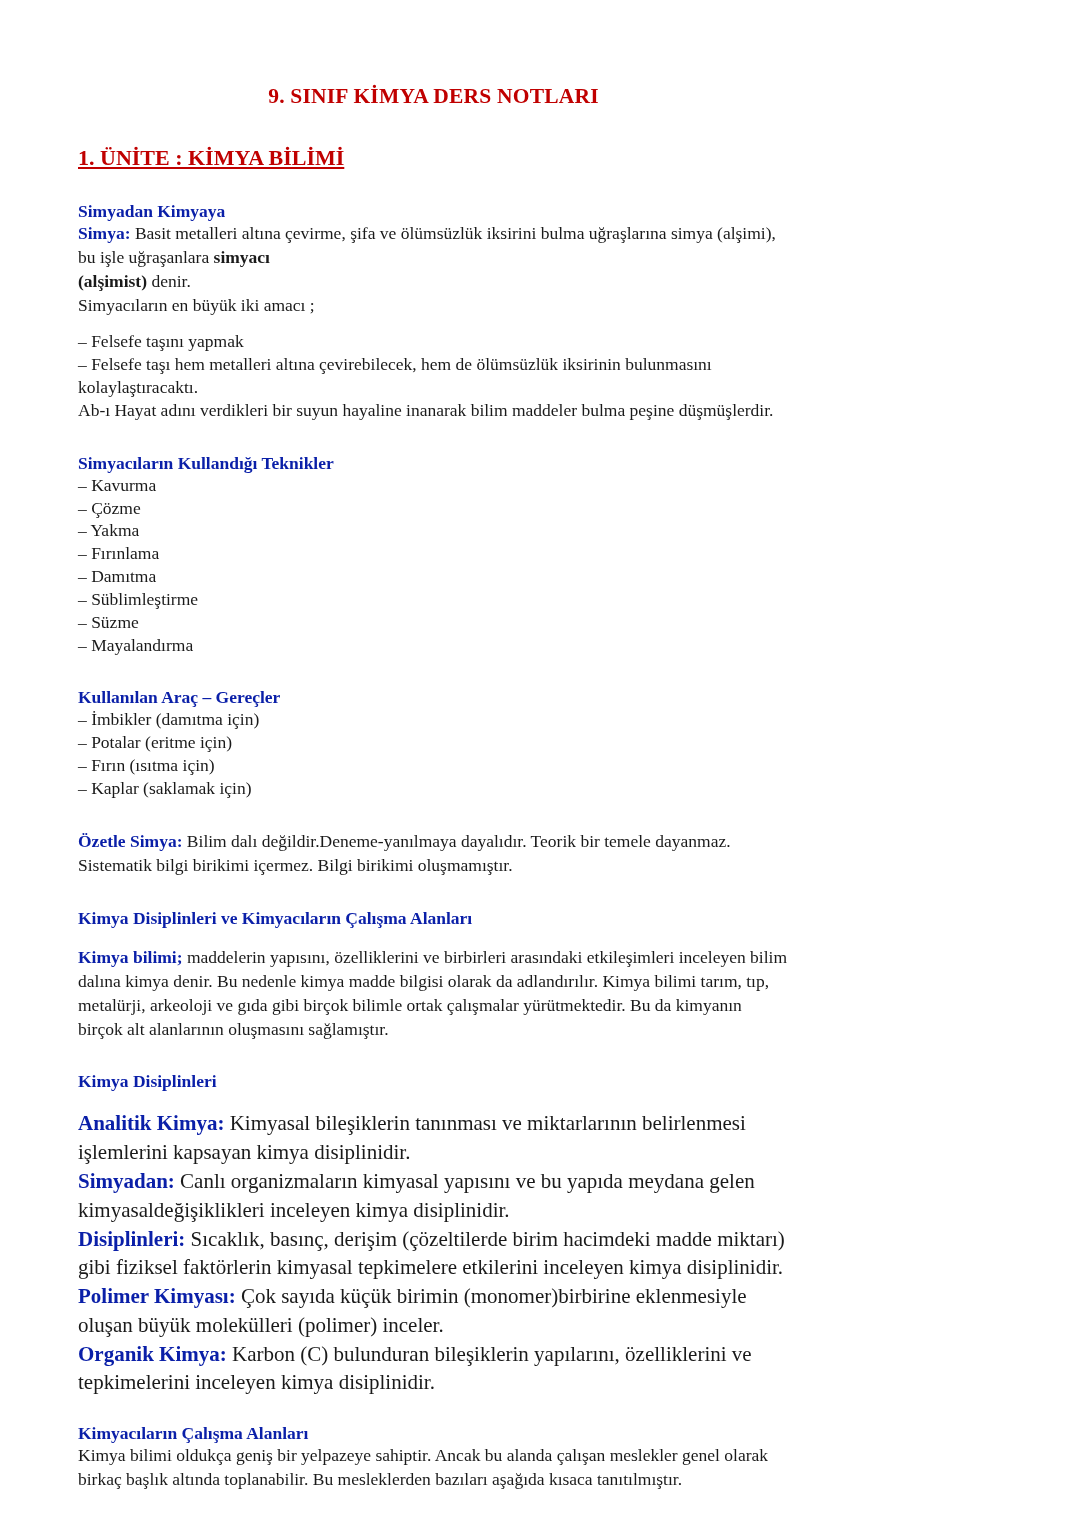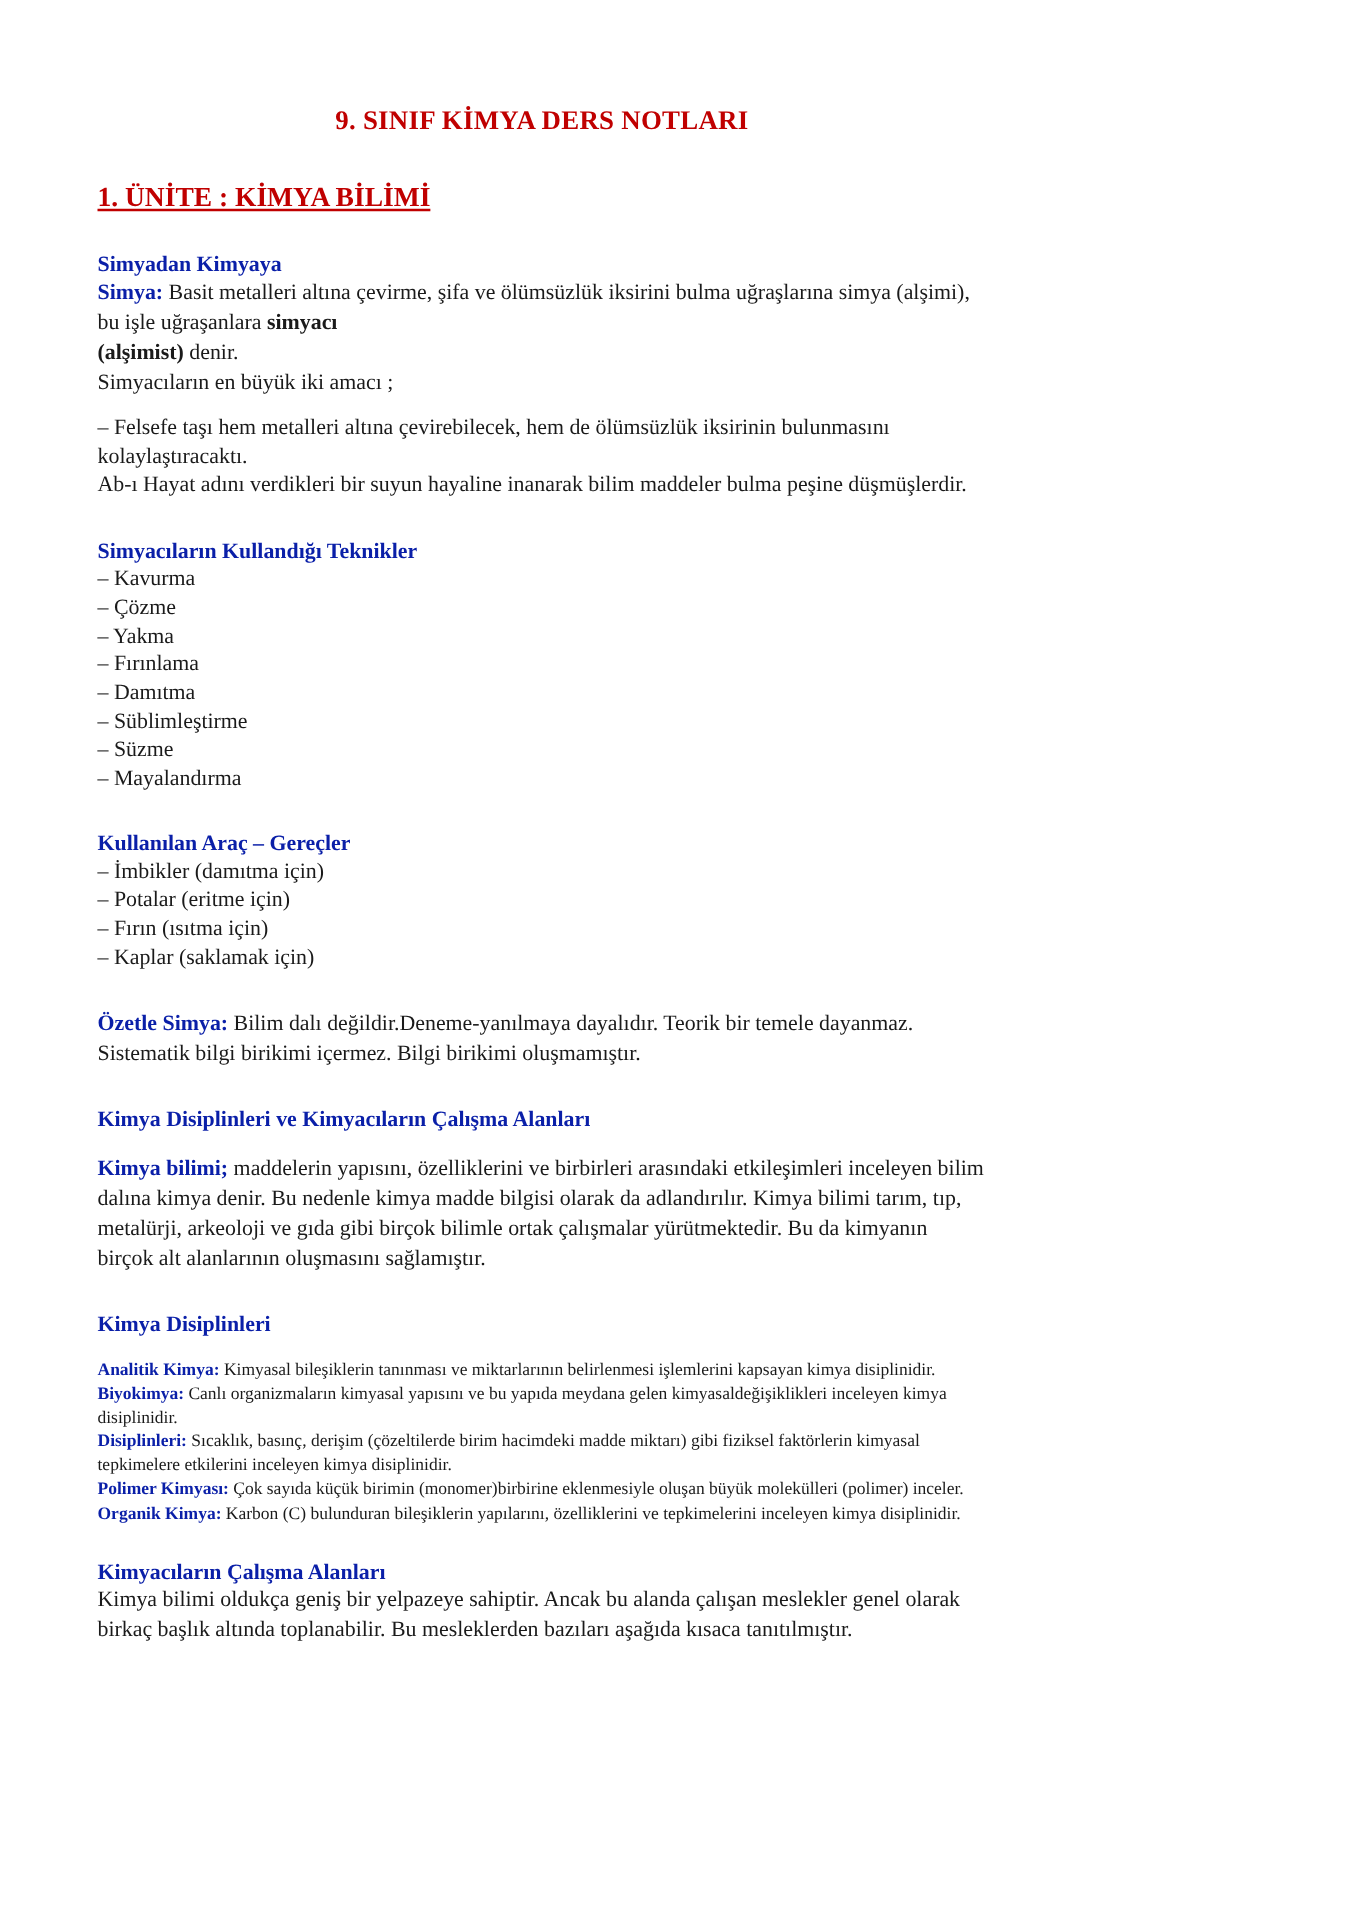--- a/index.html
+++ b/index.html
@@ -64,21 +64,21 @@
     list-style: none;
     margin: 0;
     padding: 0;
   }
   ul.dashlist li {
     font-size: 17.5px;
     line-height: 1.31;
     margin: 0;
   }
   .term-list p {
-    font-size: 14px;
+    font-size: 21px;
     line-height: 1.37;
     margin: 0;
   }
   .spacer-sm { height: 12px; }
 </style>
 </head>
 <body>
 
 <div class="page">
 
@@ -86,20 +86,21 @@
 
   <h2 class="unit-title">1. ÜNİTE : KİMYA BİLİMİ</h2>
 
   <div>
     <p class="sec-head">Simyadan Kimyaya</p>
     <p class="body"><span class="blue-b">Simya:</span><span> Basit metalleri altına çevirme, şifa ve ölümsüzlük iksirini bulma uğraşlarına simya (alşimi), bu işle uğraşanlara </span><span class="black-b">simyacı</span></p>
     <p class="body"><span class="black-b">(alşimist)</span><span> denir.</span></p>
     <p class="body">Simyacıların en büyük iki amacı ;</p>
     <div class="spacer-sm"></div>
     <ul class="dashlist">
+      <li>– Felsefe taşını yapmak</li>
       <li>– Felsefe taşı hem metalleri altına çevirebilecek, hem de ölümsüzlük iksirinin bulunmasını kolaylaştıracaktı.</li>
     </ul>
     <p class="body">Ab-ı Hayat adını verdikleri bir suyun hayaline inanarak bilim maddeler bulma peşine düşmüşlerdir.</p>
   </div>
 
   <div>
     <p class="sec-head">Simyacıların Kullandığı Teknikler</p>
     <ul class="dashlist">
       <li>– Kavurma</li>
       <li>– Çözme</li>
@@ -128,21 +129,21 @@
 
   <div>
     <p class="sec-head">Kimya Disiplinleri ve Kimyacıların Çalışma Alanları</p>
     <p class="body gap"><span class="blue-b">Kimya bilimi;</span><span> maddelerin yapısını, özelliklerini ve birbirleri arasındaki etkileşimleri inceleyen bilim dalına kimya denir. Bu nedenle kimya madde bilgisi olarak da adlandırılır. Kimya bilimi tarım, tıp, metalürji, arkeoloji ve gıda gibi birçok bilimle ortak çalışmalar yürütmektedir. Bu da kimyanın birçok alt alanlarının oluşmasını sağlamıştır.</span></p>
   </div>
 
   <div>
     <p class="sec-head">Kimya Disiplinleri</p>
     <div class="term-list" style="margin-top:17px;">
       <p><span class="blue-b">Analitik Kimya:</span><span> Kimyasal bileşiklerin tanınması ve miktarlarının belirlenmesi işlemlerini kapsayan kimya disiplinidir.</span></p>
-      <p><span class="blue-b">Biyokimya:</span><span> Canlı organizmaların kimyasal yapısını ve bu yapıda meydana gelen kimyasaldeğişiklikleri inceleyen kimya disiplinidir.</span></p>
+      <p><span class="blue-b">Simyadan:</span><span> Canlı organizmaların kimyasal yapısını ve bu yapıda meydana gelen kimyasaldeğişiklikleri inceleyen kimya disiplinidir.</span></p>
       <p><span class="blue-b">Disiplinleri:</span><span> Sıcaklık, basınç, derişim (çözeltilerde birim hacimdeki madde miktarı) gibi fiziksel faktörlerin kimyasal tepkimelere etkilerini inceleyen kimya disiplinidir.</span></p>
       <p><span class="blue-b">Polimer Kimyası:</span><span> Çok sayıda küçük birimin (monomer)birbirine eklenmesiyle oluşan büyük molekülleri (polimer) inceler.</span></p>
       <p><span class="blue-b">Organik Kimya:</span><span> Karbon (C) bulunduran bileşiklerin yapılarını, özelliklerini ve tepkimelerini inceleyen kimya disiplinidir.</span></p>
     </div>
   </div>
 
   <div>
     <p class="sec-head tight">Kimyacıların Çalışma Alanları</p>
     <p class="body">Kimya bilimi oldukça geniş bir yelpazeye sahiptir. Ancak bu alanda çalışan meslekler genel olarak birkaç başlık altında toplanabilir. Bu mesleklerden bazıları aşağıda kısaca tanıtılmıştır.</p>
   </div>

